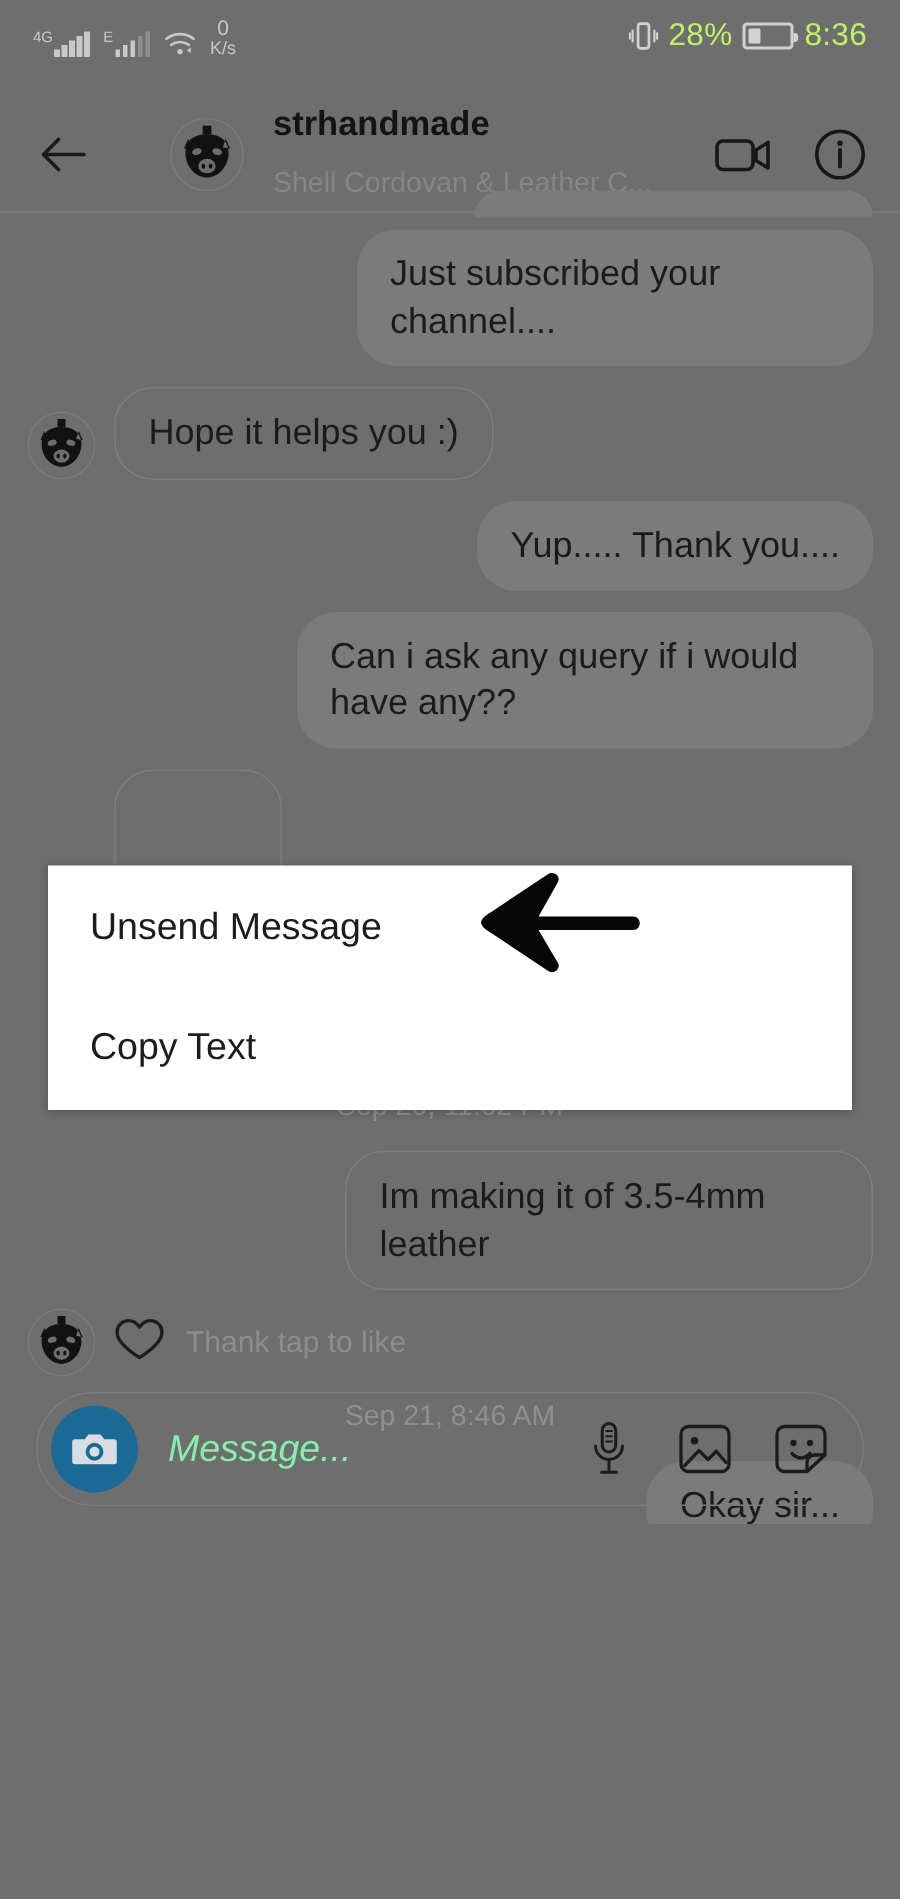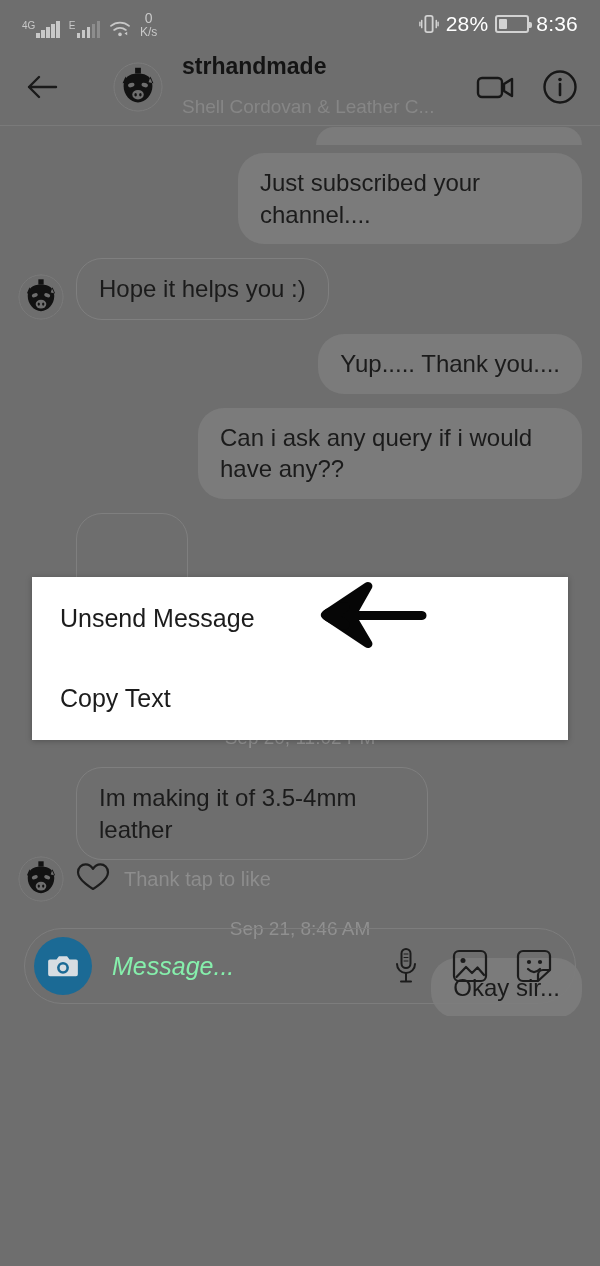--- a/index.html
+++ b/index.html
@@ -30,21 +30,21 @@
     position: absolute;
     top: 0; left: 0; right: 0;
     height: 48px;
     display: flex;
     align-items: center;
     justify-content: space-between;
     padding: 0 22px;
     color: #c8c8c8;
   }
   .status-left { display: flex; align-items: flex-end; gap: 9px; }
-  .status-right { display: flex; align-items: center; gap: 7px; color: #ffffff; }
+  .status-right { display: flex; align-items: center; gap: 7px; color: #bef264; }
   .sig-group { display: flex; align-items: flex-end; gap: 2px; }
   .sig-label { font-size: 10px; line-height: 10px; align-self: flex-start; margin-right: -1px; }
   .bars { display: flex; align-items: flex-end; gap: 1.5px; height: 17px; }
   .bars i { display: block; width: 3.5px; background: #c8c8c8; }
   .bars i:nth-child(1) { height: 5px; }
   .bars i:nth-child(2) { height: 8px; }
   .bars i:nth-child(3) { height: 11px; }
   .bars i:nth-child(4) { height: 14px; }
   .bars i:nth-child(5) { height: 17px; }
   .bars.dim i:nth-child(5) { background: #8d8d8d; }
@@ -66,21 +66,21 @@
   .batt::after {
     content: ""; position: absolute; right: -5px; top: 5px;
     width: 3px; height: 6px; background: #d2d2d2; border-radius: 0 2px 2px 0;
   }
   .batt .fill { height: 100%; width: 30%; background: #d2d2d2; border-radius: 1px; }
   .clock { font-size: 21px; letter-spacing: .2px; }
 
   
   .header {
     position: absolute;
-    top: 48px; left: 0; right: 0;
+    top: 64px; left: 0; right: 0;
     height: 78px;
     display: flex;
     align-items: center;
     padding: 0 20px;
     background: #6e6e6e;
     border-bottom: 1px solid #7a7a7a;
   }
   .back-btn { width: 44px; height: 44px; display: flex; align-items: center; justify-content: center; }
   .hdr-avatar {
     width: 52px; height: 52px; border-radius: 50%;
@@ -341,21 +341,21 @@
         <div class="bubble out" style="max-width:384px;">Can i ask any query if i would have any??</div>
       </div>
 
       <div class="row in" style="margin-bottom:0;">
         <div class="avatar-spacer"></div>
         <div class="bubble in" style="width:112px;height:190px;"></div>
       </div>
 
       <div class="timestamp" style="margin-top:24px;">Sep 20, 11:02 PM</div>
 
-      <div class="row in" style="margin-bottom:0;">
+      <div class="row in" style="margin-bottom:16px;justify-content:flex-end;">
         <div class="avatar-spacer"></div>
         <div class="bubble in" style="max-width:352px;">Im making it of 3.5-4mm leather</div>
       </div>
 
       <div class="like-row">
         <div class="msg-avatar">
           <svg viewBox="0 0 52 52" width="46" height="46">
             <circle cx="26" cy="26" r="25" fill="none" stroke="#7c7c7c" stroke-width="1"></circle>
             <g fill="#121212">
               <rect x="23" y="6" width="6" height="6"></rect>

